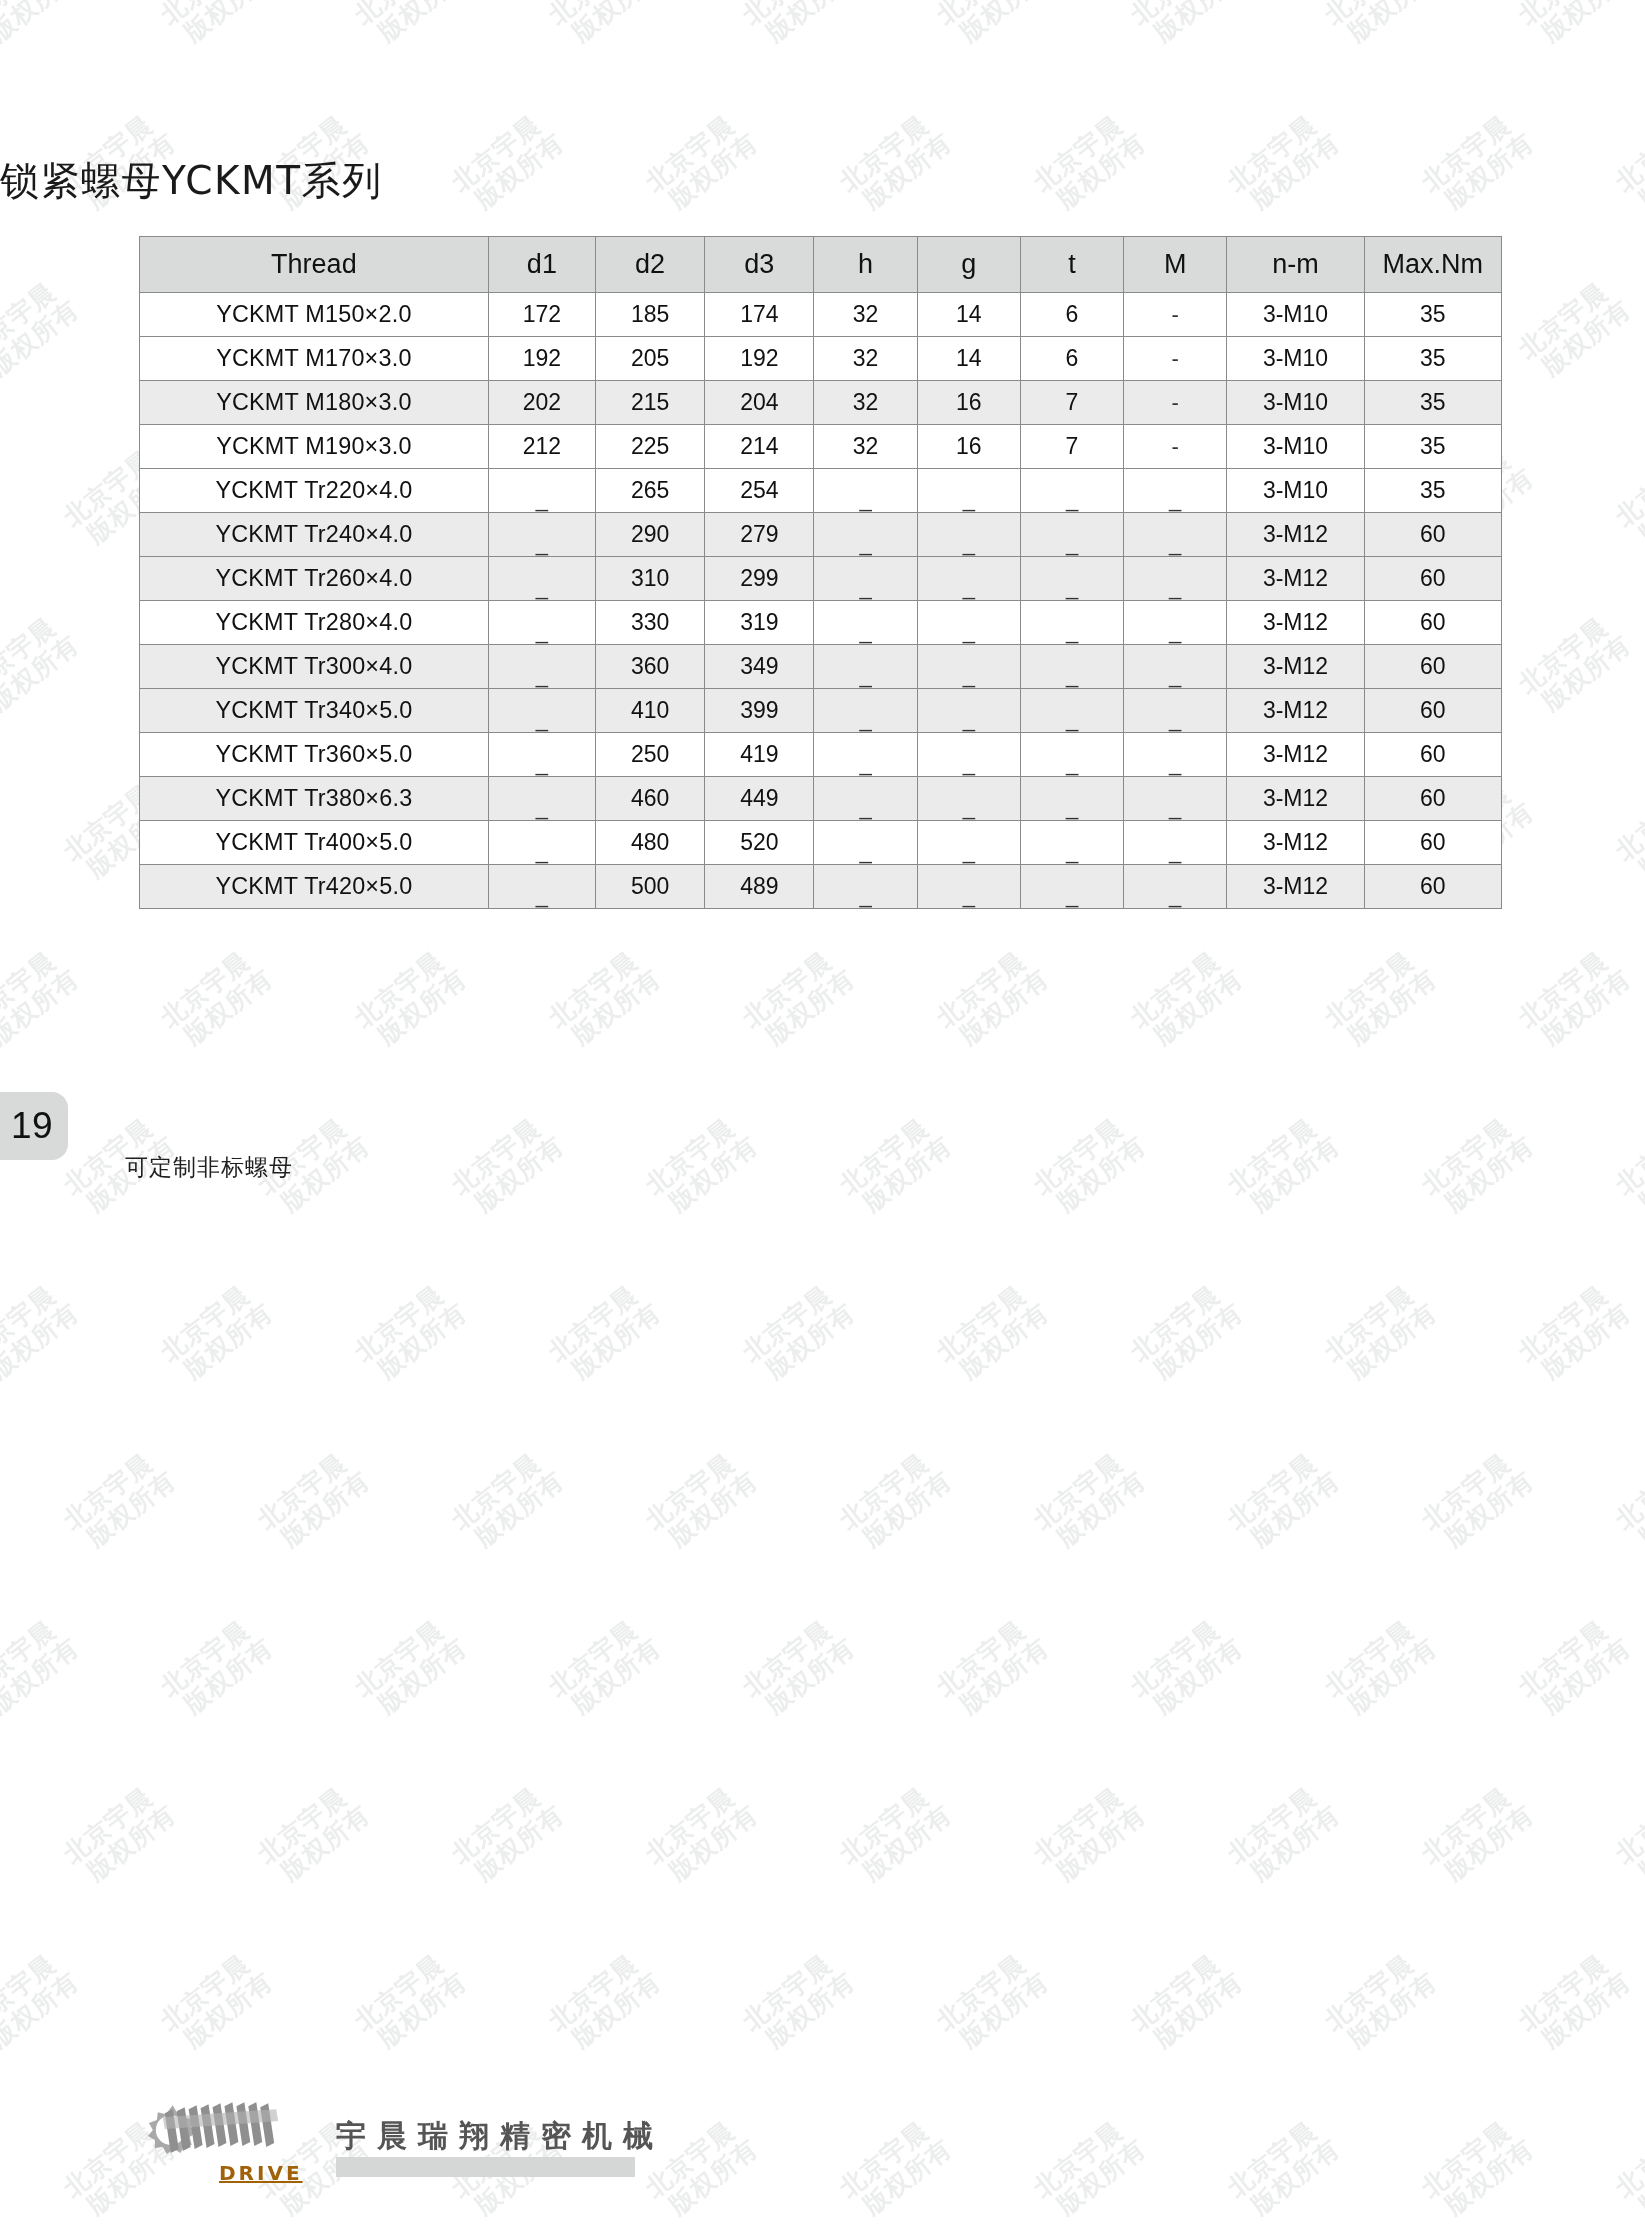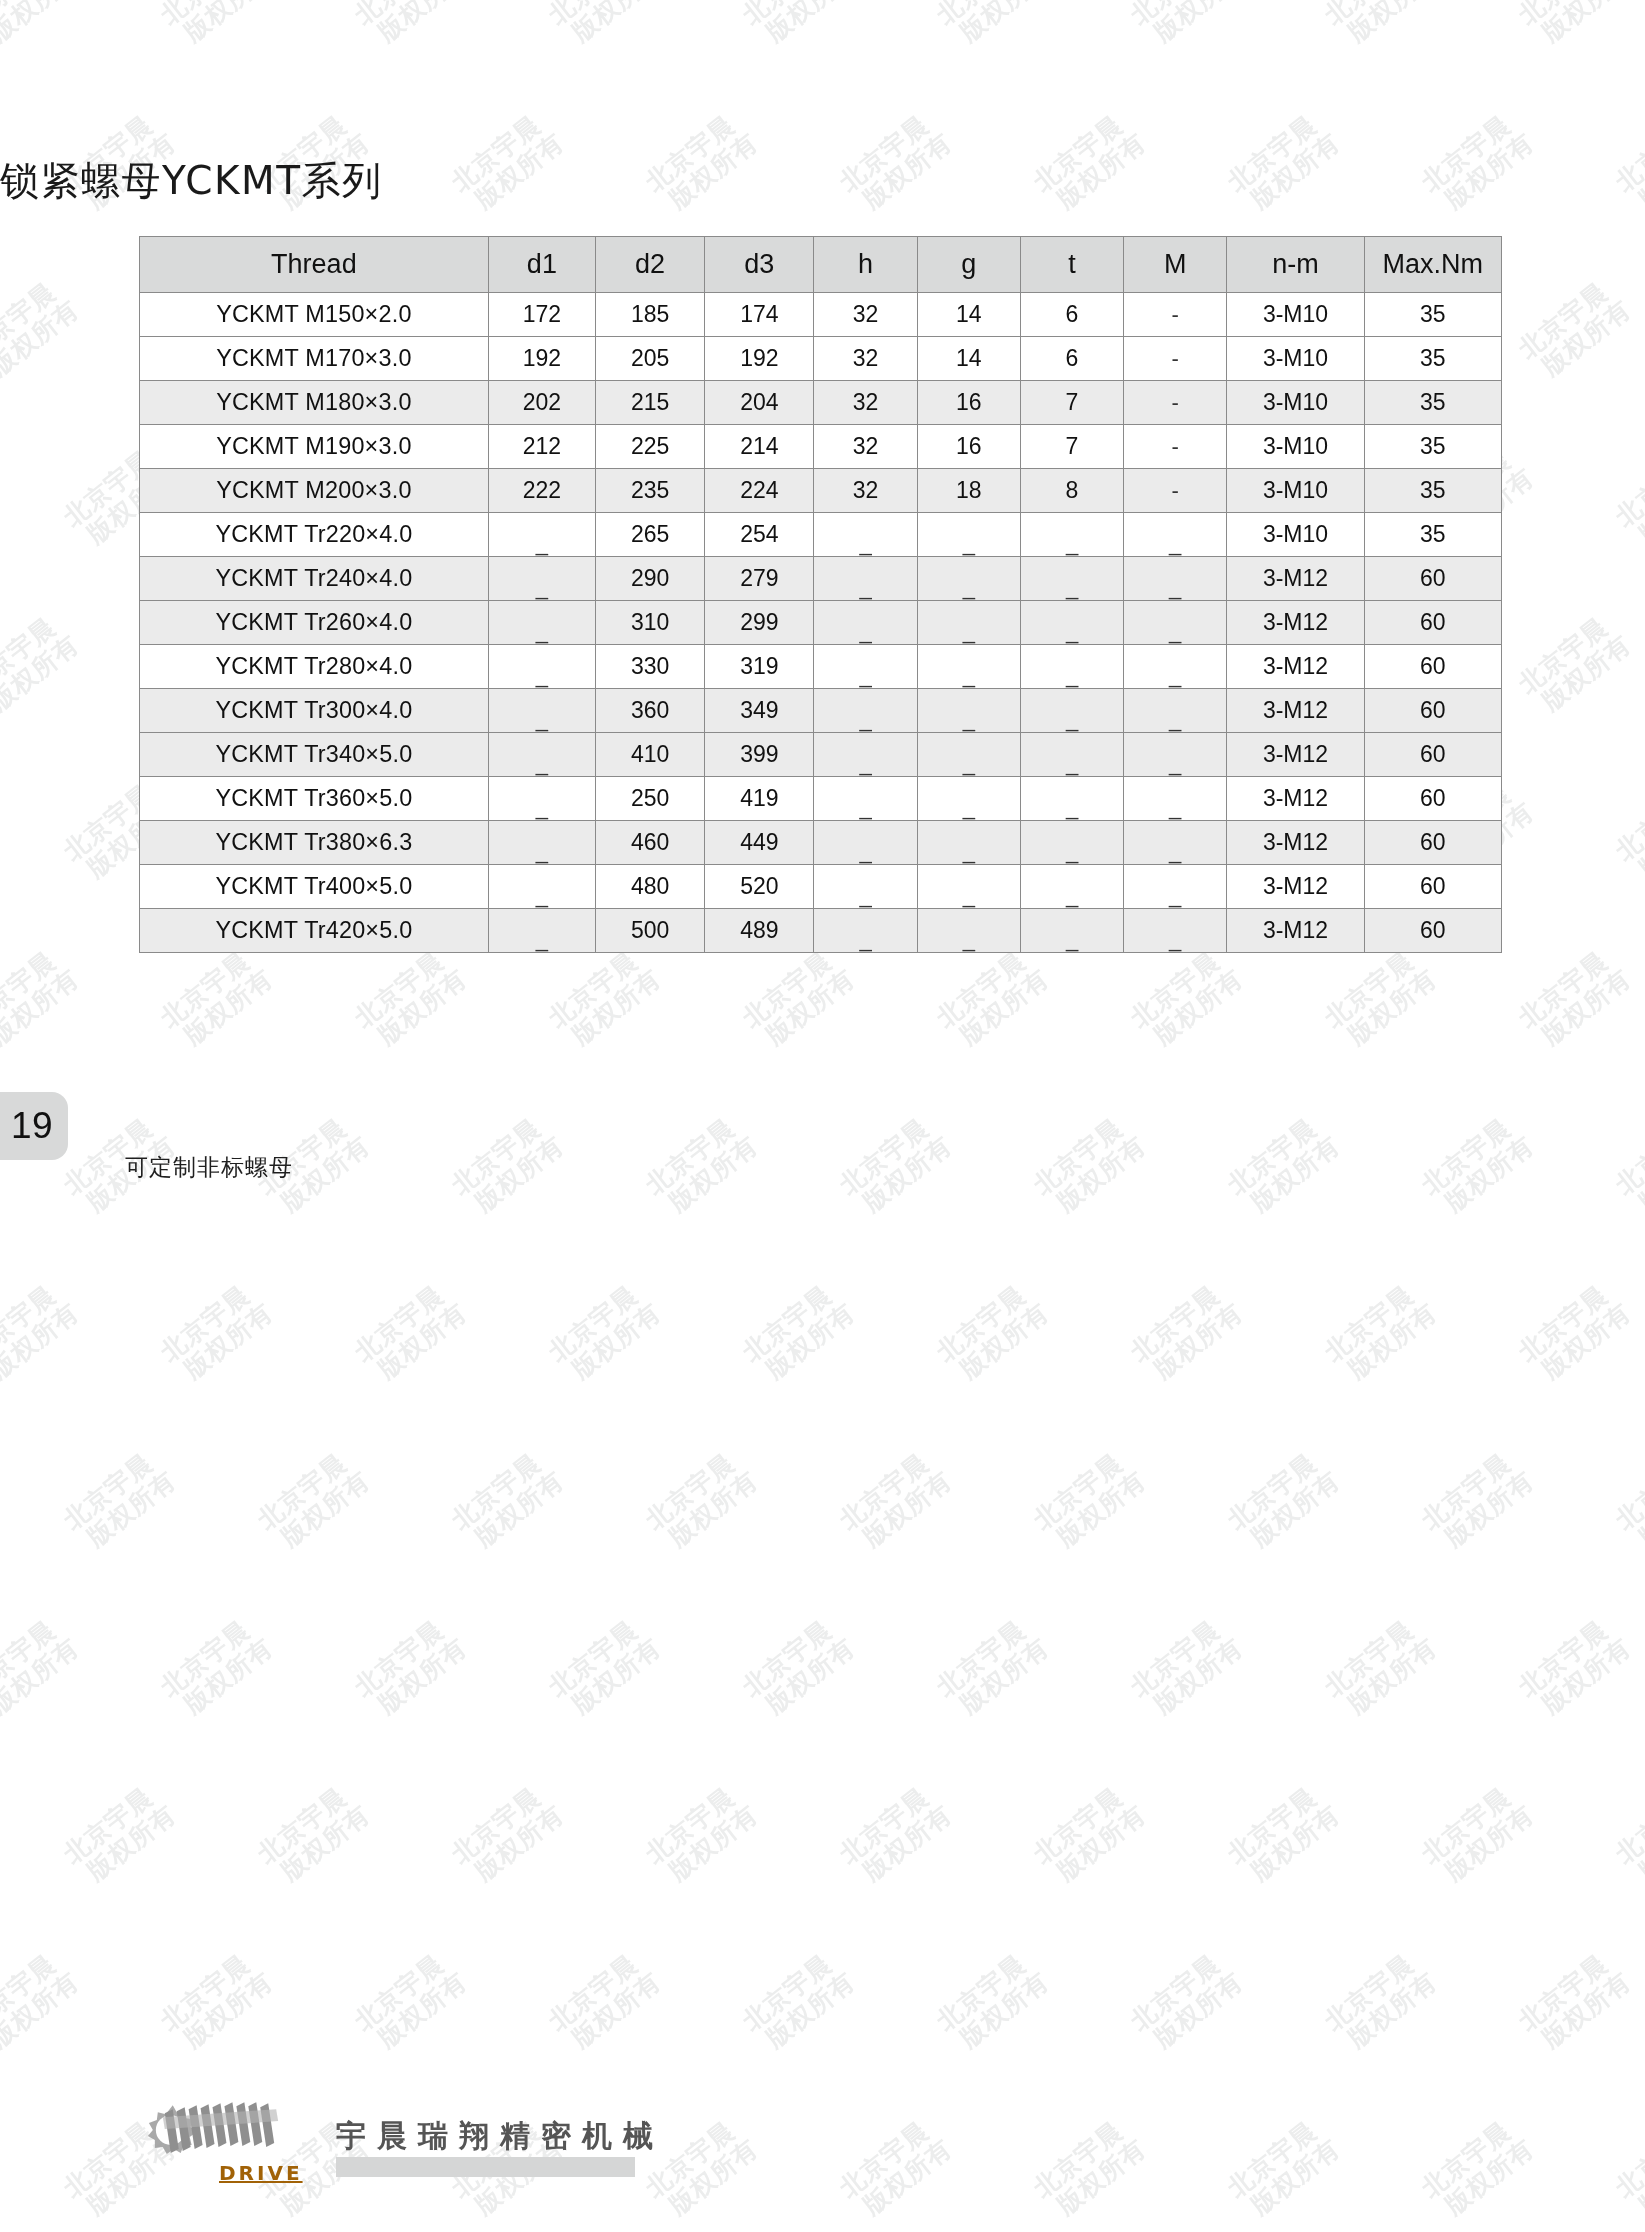--- a/index.html
+++ b/index.html
@@ -769,32 +769,20 @@
             <td>212</td>
             <td>225</td>
             <td>214</td>
             <td>32</td>
             <td>16</td>
             <td>7</td>
             <td class="dash-plain"><span class="dashmark">-</span></td>
             <td>3-M10</td>
             <td>35</td>
           </tr>
-          <tr class="alt">
-            <td class="thread-cell">YCKMT M200×3.0</td>
-            <td>222</td>
-            <td>235</td>
-            <td>224</td>
-            <td>32</td>
-            <td>18</td>
-            <td>8</td>
-            <td class="dash-plain"><span class="dashmark">-</span></td>
-            <td>3-M10</td>
-            <td>35</td>
-          </tr>
           <tr>
             <td class="thread-cell">YCKMT Tr220×4.0</td>
             <td class="dash-low"><span class="dashmark">_</span></td>
             <td>265</td>
             <td>254</td>
             <td class="dash-low"><span class="dashmark">_</span></td>
             <td class="dash-low"><span class="dashmark">_</span></td>
             <td class="dash-low"><span class="dashmark">_</span></td>
             <td class="dash-low"><span class="dashmark">_</span></td>
             <td>3-M10</td>

